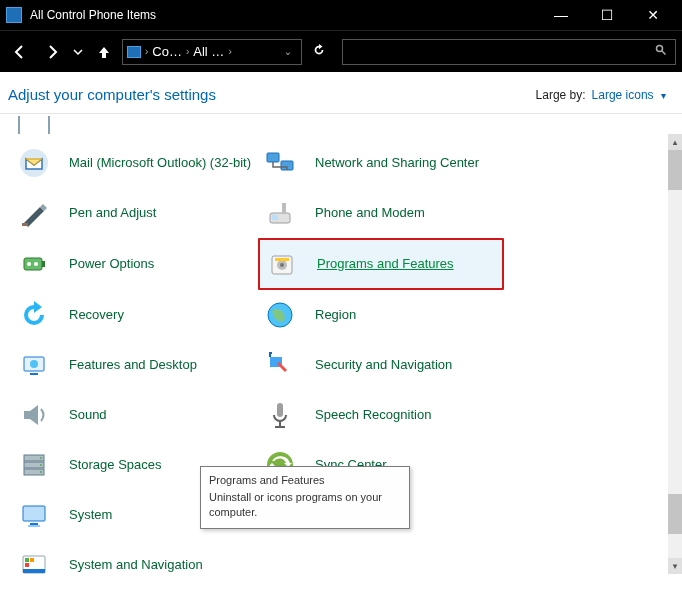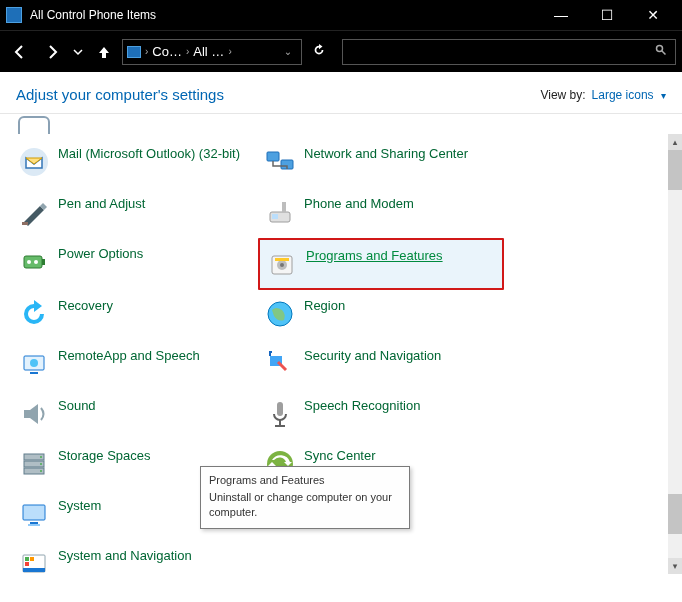--- a/index.html
+++ b/index.html
@@ -72,21 +72,21 @@
     background:#000;
     border:1px solid #555;
     display:flex; align-items:center; justify-content:flex-end;
     padding: 0 8px;
     margin-left: 6px;
   }
   .searchbox .sicon { color:#aaa; font-size:12px;}
   .header-row {
     display: flex;
     align-items: center;
-    padding: 14px 16px 10px 16px;
+    padding: 14px 16px 10px 8px;
     border-bottom: 1px solid #e6e6e6;
   }
   .adjust { color: #0066b3; font-size: 15px; flex: 1; }
   .viewby-label { color:#222; font-size:12px; margin-right:6px;}
   .viewby-value { color:#0066b3; font-size:12px;text-align:right;}
   .viewby-caret { color:#0066b3; margin-left:4px; font-size:10px;}
   .content {
     position: relative;
     height: 480px;
     overflow: hidden;
@@ -96,21 +96,22 @@
     display: grid;
     grid-template-columns: 246px 246px;
     column-gap: 0;
     row-gap: 0;
     padding: 6px 12px;
     position: relative;
     top: -6px;
   }
   .item {
     display: flex;
-    gap: 8px;
+    align-items: center;
+    gap: 19px;
     padding: 8px 6px;
     min-height: 50px;
   }
   .item .icon {
     width: 32px; height: 32px;
     display:flex; align-items:center; justify-content:center;
     font-size: 22px;
     flex-shrink: 0;
   }
   .item .label {
@@ -220,21 +221,21 @@
       <svg width="12" height="12" viewBox="0 0 16 16">
           <circle cx="6" cy="6" r="4" stroke="#aaa" stroke-width="2" fill="none"></circle>
           <line x1="9" y1="9" x2="14" y2="14" stroke="#aaa" stroke-width="2"></line>
         </svg>
     </span>
   </div>
 </div>
 
 <div class="header-row">
   <div class="adjust">Adjust your computer's settings</div>
-  <span class="viewby-label">View by:</span>
+  <span class="viewby-label">Large by:</span>
   <span class="viewby-value">
     <span>Large icons</span>
     <span class="viewby-caret">▾</span>
   </span>
 </div>
 
 <div class="content">
 
   <div class="row-clip">
     <div class="item">
@@ -340,21 +341,21 @@
     </div>
 
     <div class="item">
       <div class="icon">
         <svg width="32" height="32" viewBox="0 0 32 32">
             <rect x="6" y="8" width="20" height="14" rx="1" fill="#e3f2fd" stroke="#1976d2"></rect>
             <rect x="12" y="24" width="8" height="2" fill="#1976d2"></rect>
             <circle cx="16" cy="15" r="4" fill="#4fc3f7"></circle>
           </svg>
       </div>
-      <div class="label">RemoteApp and Speech</div>
+      <div class="label">Features and Desktop</div>
     </div>
 
     <div class="item">
       <div class="icon">
         <svg width="32" height="32" viewBox="0 0 32 32">
             <path d="M6 8 L18 8 L18 18 L6 18 Z" fill="#42a5f5"></path>
             <path d="M6 8 L6 4 L8 4" stroke="#1565c0" stroke-width="2" fill="none"></path>
             <path d="M14 14 L22 22" stroke="#ef5350" stroke-width="3"></path>
           </svg>
       </div>
@@ -439,21 +440,21 @@
             <rect x="7" y="14" width="4" height="4" fill="#f44336"></rect>
           </svg>
       </div>
       <div class="label">System and Navigation</div>
     </div>
 
   </div>
 
   <div class="tooltip">
     <div class="tt-title">Programs and Features</div>
-    <div>Uninstall or change computer on your computer.</div>
+    <div>Uninstall or icons programs on your computer.</div>
   </div>
 
 </div>
 
 <div class="scrollbar-track">
   <div class="scrollbar-btn">▴</div>
   <div class="scrollbar-thumb" style="top:16px;height:40px;"></div>
   <div class="scrollbar-thumb" style="top:360px;height:40px;"></div>
   <div class="scrollbar-btn" style="position:absolute;bottom:0;">▾</div>
 </div>

